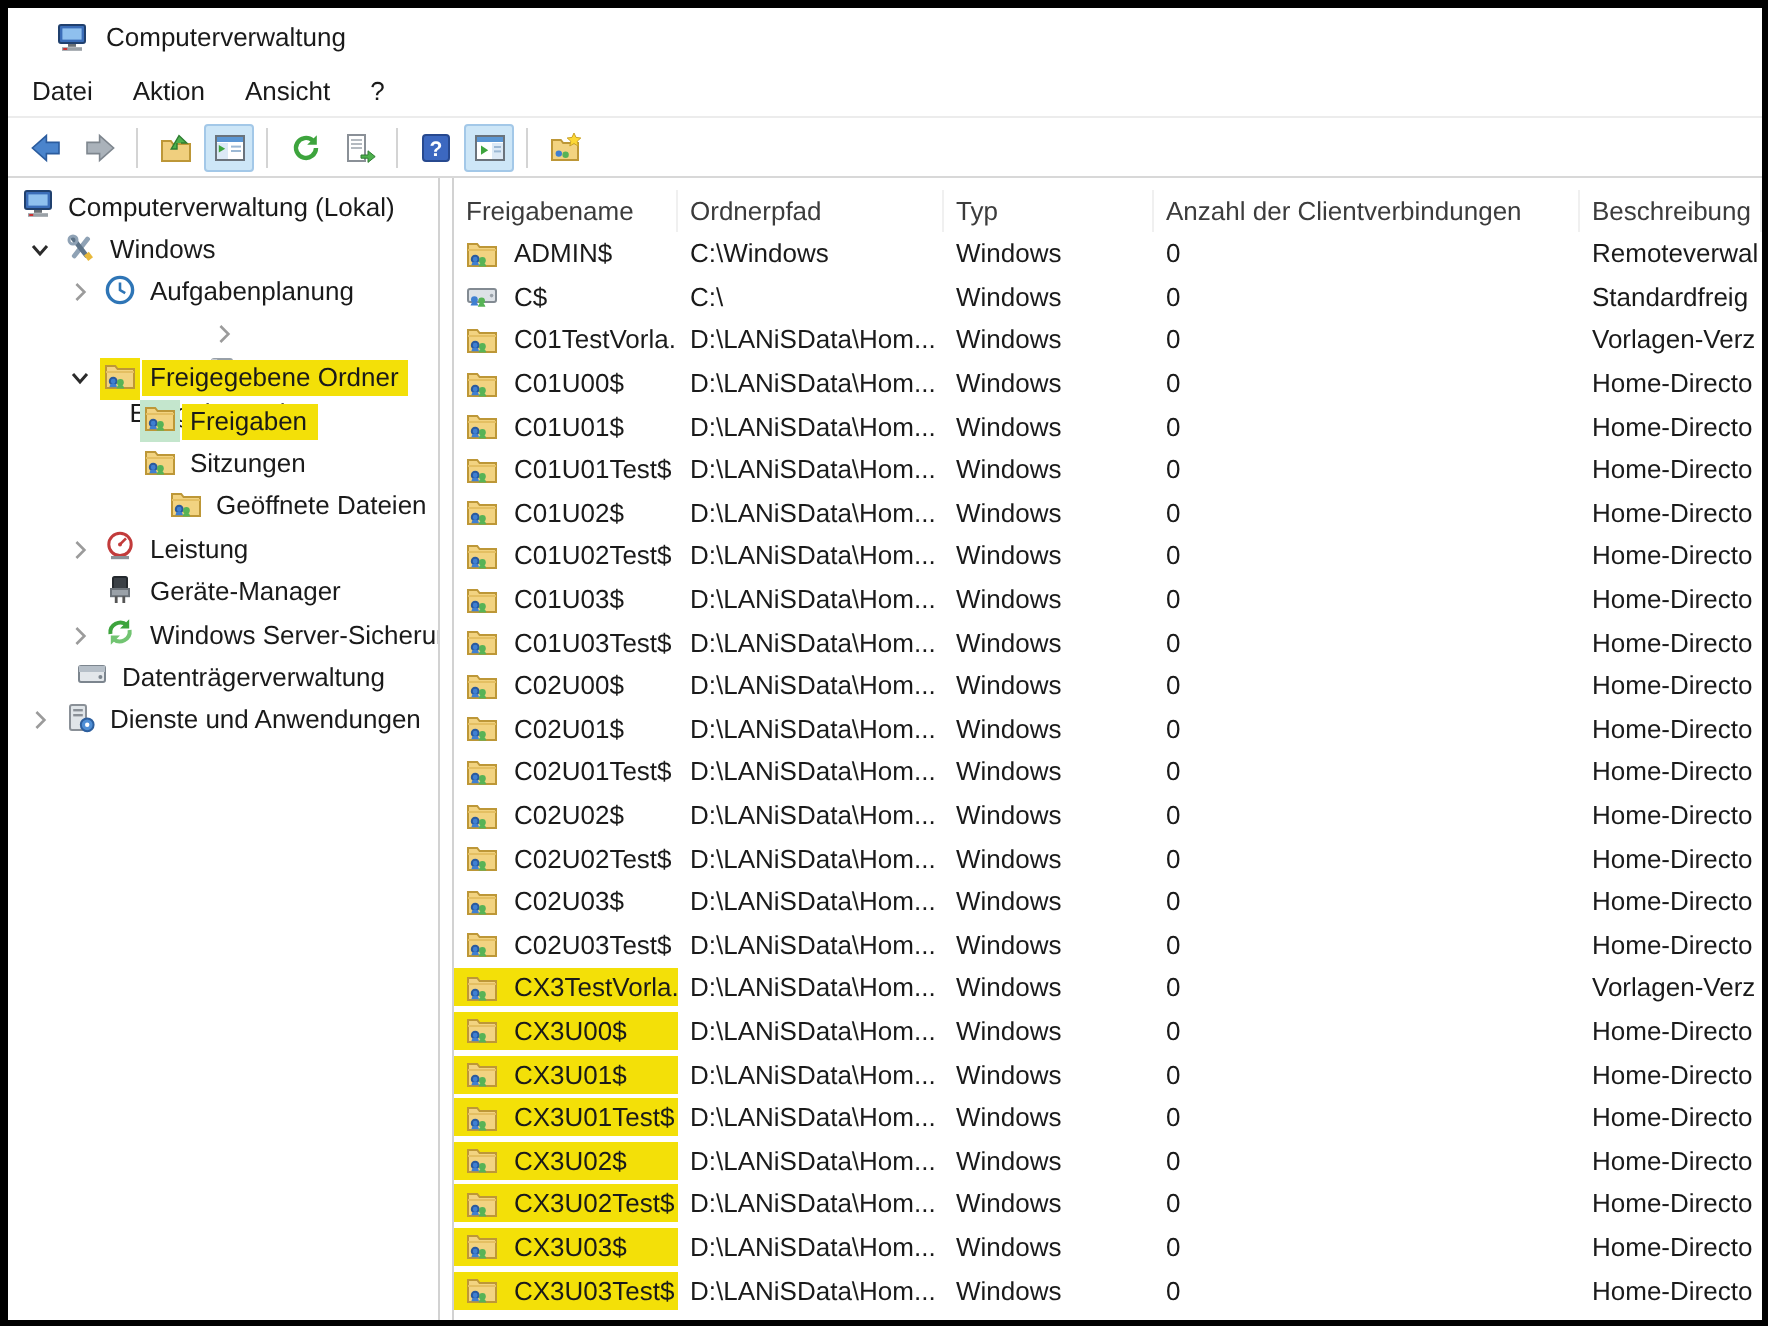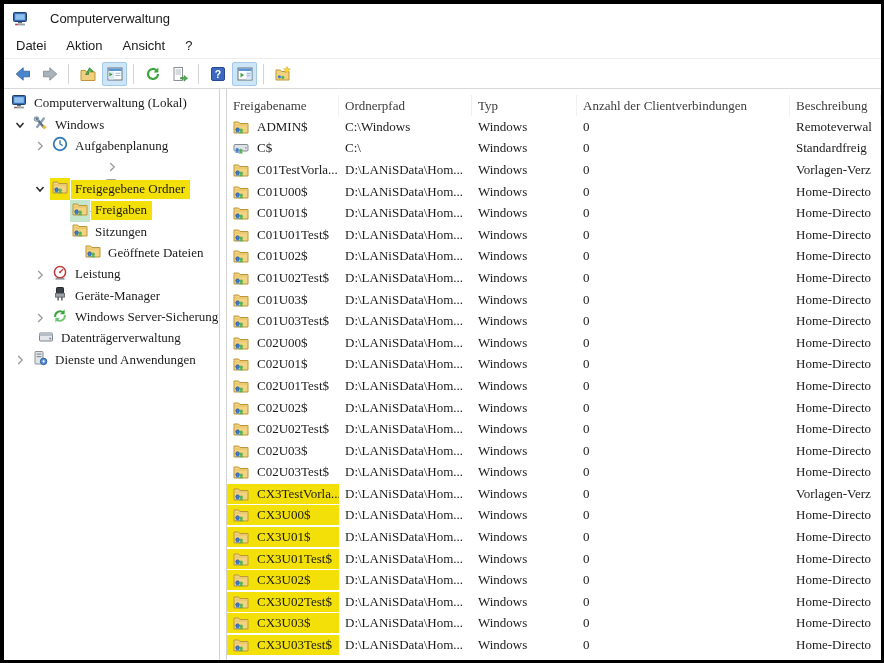--- a/index.html
+++ b/index.html
@@ -6,36 +6,36 @@
   *{box-sizing:border-box;}
   .frame{
     width:884px;height:663px;
     border-left:4px solid #000;border-top:4px solid #000;
     border-right:3px solid #000;border-bottom:3px solid #000;
     background:#fff;display:flex;flex-direction:column;overflow:hidden;
     font-family:"Liberation Sans","DejaVu Sans",sans-serif;
     font-size:13px;color:#1a1a1a;
   }
   
-  .titlebar{height:29px;display:flex;align-items:center;gap:22px;padding-left:8px;flex:0 0 auto;}
+  .titlebar{height:29px;display:flex;align-items:center;gap:9px;padding-left:24px;flex:0 0 auto;}
   .titlebar .icon svg{display:block}
   
   .menubar{height:25px;display:flex;align-items:center;flex:0 0 auto;padding-left:2px;}
   .menu-item{padding:3px 10px;cursor:default;}
   
   .toolbar{height:31px;display:flex;align-items:center;flex:0 0 auto;
     border-top:1px solid #ececec;border-bottom:1px solid #d8d8d8;padding-left:5px;}
   .tb-btn{width:25px;height:24px;display:flex;align-items:center;justify-content:center;
     border:1px solid transparent;border-radius:2px;background:transparent;padding:0;margin:0 1px;}
   .tb-btn.active{background:#cde6f7;border-color:#a3c8e8;}
   .tb-sep{width:1px;height:20px;background:#d4d4d4;margin:0 5px;}
   .icon{display:inline-flex;width:16px;height:16px;flex:0 0 16px;}
   .icon svg{width:16px;height:16px;display:block;}
   
-  .content{flex:1;min-height:0;display:flex;font-family:Liberation Serif, serif;}
+  .content{flex:1;min-height:0;display:flex;}
   .tree-pane{width:216px;flex:0 0 216px;border-right:1px solid #d2d2d2;overflow:hidden;padding-top:4px;}
   .split-gap{width:7px;flex:0 0 7px;border-right:1px solid #d2d2d2;}
   .list-pane{flex:1;min-width:0;display:flex;flex-direction:column;overflow:hidden;}
   
   .tree-item{height:21.4px;display:flex;align-items:center;white-space:nowrap;cursor:default;}
   .tw-arrow{width:20px;flex:0 0 20px;display:flex;align-items:center;justify-content:center;}
   .tw-arrow svg{width:12px;height:12px;display:block;}
   .ti-label{padding:1px 5px 2px 4px;}
   .ti-icon{margin-right:1px;padding:1px 2px;}
   .tree-item.marker .ti-icon,.tree-item.marker .ti-label{background:#f3e008;}

